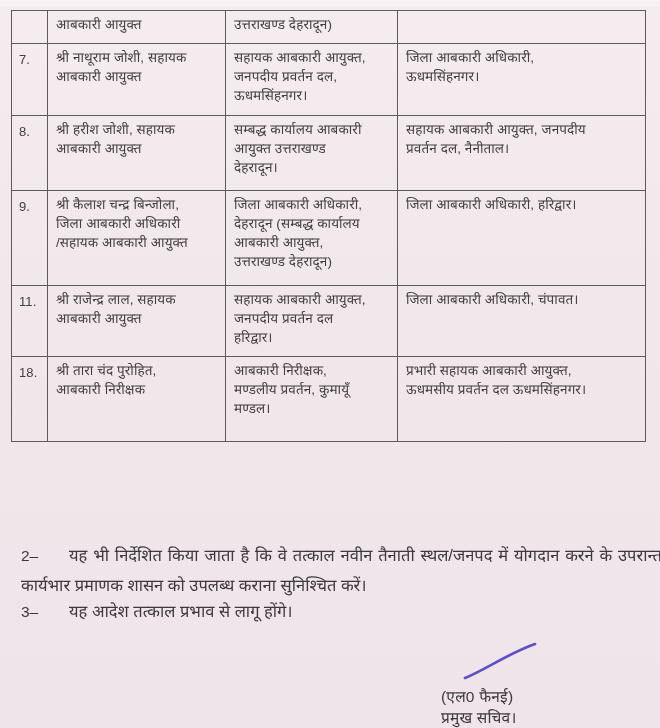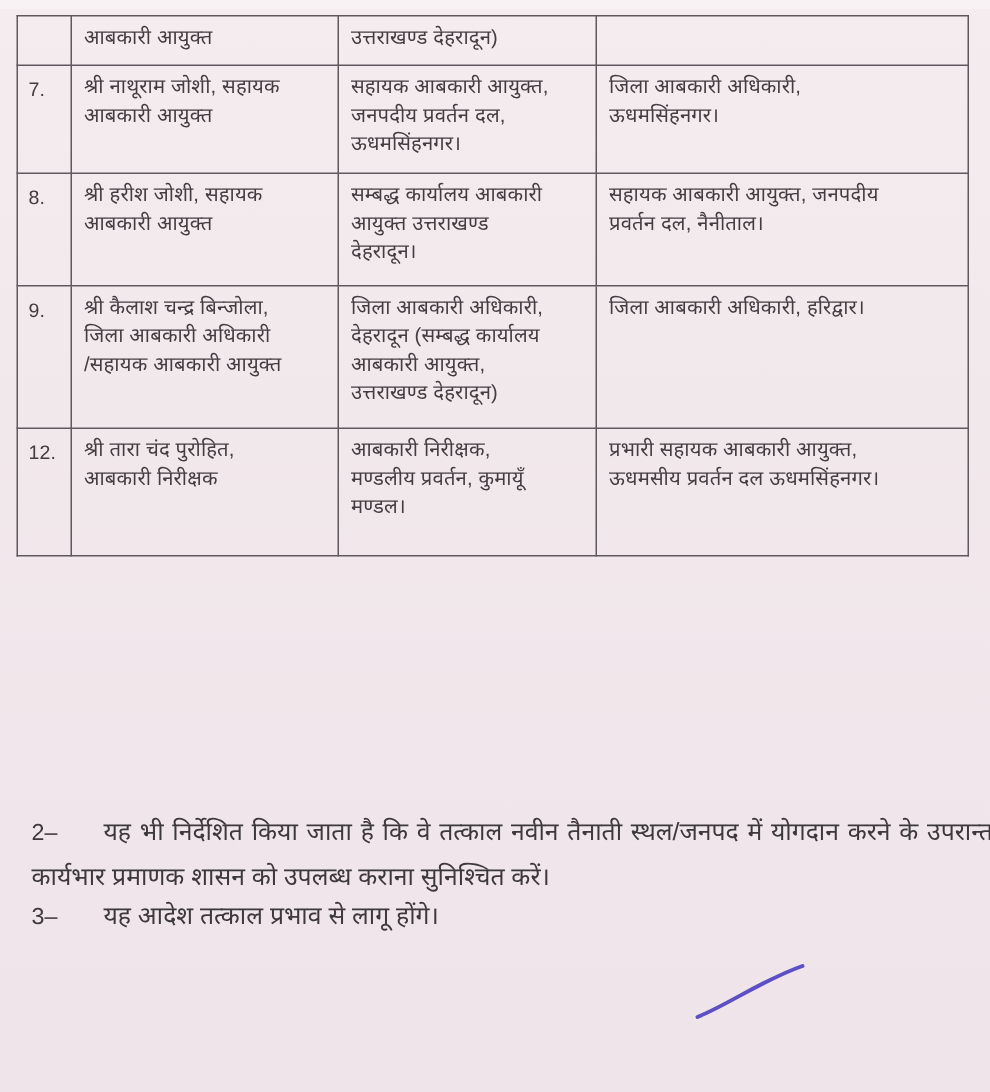--- a/index.html
+++ b/index.html
@@ -145,22 +145,31 @@
         <td class="sn">9.</td>
         <td>श्री कैलाश चन्द्र बिन्जोला,
 जिला आबकारी अधिकारी
 /सहायक आबकारी आयुक्त</td>
         <td>जिला आबकारी अधिकारी,
 देहरादून (सम्बद्ध कार्यालय
 आबकारी आयुक्त,
 उत्तराखण्ड देहरादून)</td>
         <td>जिला आबकारी अधिकारी, हरिद्वार।</td>
       </tr>
+      <tr class="r-11">
+        <td class="sn">11.</td>
+        <td>श्री राजेन्द्र लाल, सहायक
+आबकारी आयुक्त</td>
+        <td>सहायक आबकारी आयुक्त,
+जनपदीय प्रवर्तन दल
+हरिद्वार।</td>
+        <td>जिला आबकारी अधिकारी, चंपावत।</td>
+      </tr>
       <tr class="r-12">
-        <td class="sn">12.</td>
+        <td class="sn">18.</td>
         <td>श्री तारा चंद पुरोहित,
 आबकारी निरीक्षक</td>
         <td>आबकारी निरीक्षक,
 मण्डलीय प्रवर्तन, कुमायूँ
 मण्डल।</td>
         <td>प्रभारी सहायक आबकारी आयुक्त,
 ऊधमसीय प्रवर्तन दल ऊधमसिंहनगर।</td>
       </tr>
     </tbody>
   </table>
@@ -170,13 +179,17 @@
   </div>
 
   <div class="para" id="para-3">
     <span class="pnum">3–</span><span>यह आदेश तत्काल प्रभाव से लागू होंगे।</span>
   </div>
 
   <svg class="sig-stroke" viewBox="0 0 82 44" xmlns="http://www.w3.org/2000/svg">
     <path d="M6 38 C 26 30, 50 13, 76 4" fill="none" stroke="#5d4fc4" stroke-width="2.6" stroke-linecap="round"></path>
   </svg>
 
+  <div class="sig-block">
+    <div class="sig-name">(एल0 फैनई)</div>
+    <div class="sig-title">प्रमुख सचिव।</div>
+  </div>
 </div>
 
 </body></html>

